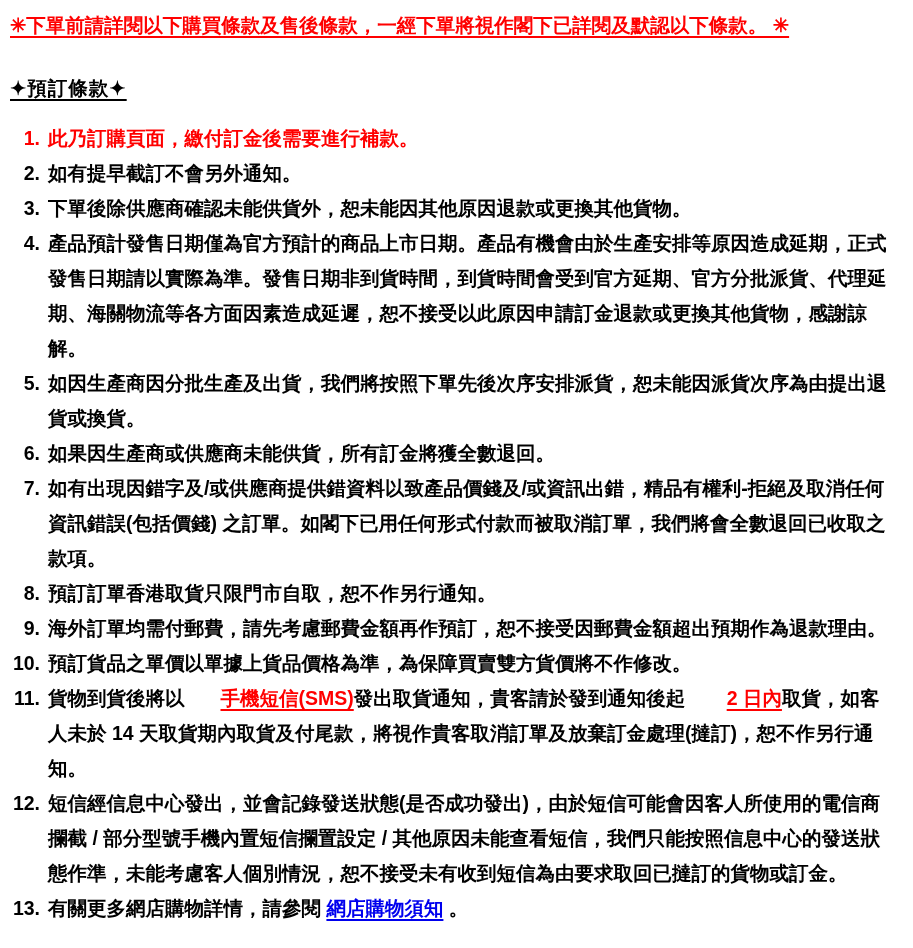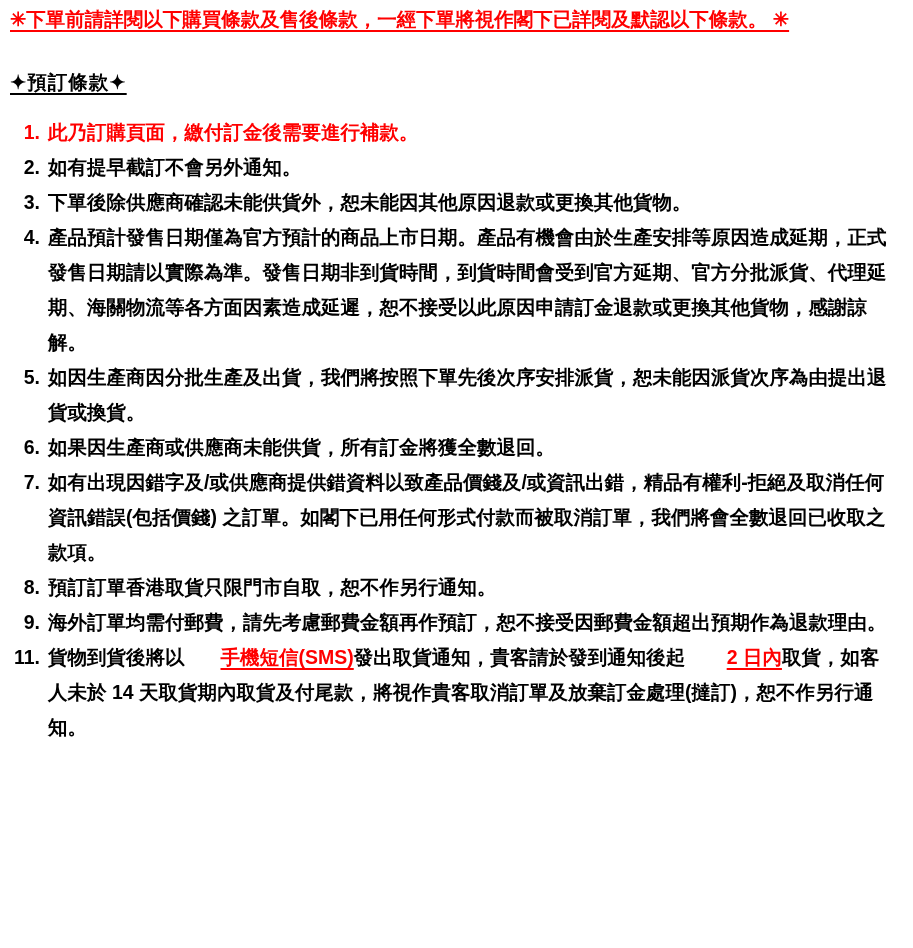--- a/index.html
+++ b/index.html
@@ -12,21 +12,21 @@
     height: 948px;
     overflow: hidden;
     font-family: "Liberation Sans", sans-serif;
     font-weight: 700;
     font-size: 19.5px;
     color: #000000;
   }
   .page {
     box-sizing: border-box;
     width: 913px;
-    padding: 2px 15px 0 10px;
+    padding: 8px 15px 0 10px;
   }
   .notice {
     color: #ff0000;
     line-height: 35px;
     text-decoration: underline;
     text-decoration-thickness: 2px;
     text-underline-offset: 4px;
   }
   .section-title {
     display: inline-block;
@@ -115,17 +115,29 @@
       </li>
       <li class="term">
         <span class="num">8.</span>
         <span class="txt"><span>預訂訂單香港取貨只限門市自取，恕不作另行通知。</span></span>
       </li>
       <li class="term">
         <span class="num">9.</span>
         <span class="txt"><span>海外訂單均需付郵費，請先考慮郵費金額再作預訂，恕不接受因郵費金額超出預期作為退款理由。</span></span>
       </li>
       <li class="term">
+        <span class="num">10.</span>
+        <span class="txt"><span>預訂貨品之單價以單據上貨品價格為準，為保障買賣雙方貨價將不作修改。</span></span>
+      </li>
+      <li class="term">
         <span class="num">11.</span>
         <span class="txt"><span>貨物到貨後將以</span><span class="seg-red">手機短信(SMS)</span><span>發出取貨通知，貴客請於發到通知後起 </span><span class="seg-red">2 日內</span><span>取貨，如客人未於 14 天取貨期內取貨及付尾款，將視作貴客取消訂單及放棄訂金處理(撻訂)，恕不作另行通知。</span></span>
+      </li>
+      <li class="term">
+        <span class="num">12.</span>
+        <span class="txt"><span>短信經信息中心發出，並會記錄發送狀態(是否成功發出)，由於短信可能會因客人所使用的電信商攔截 / 部分型號手機內置短信攔置設定 / 其他原因未能查看短信，我們只能按照信息中心的發送狀態作準，未能考慮客人個別情況，恕不接受未有收到短信為由要求取回已撻訂的貨物或訂金。</span></span>
+      </li>
+      <li class="term">
+        <span class="num">13.</span>
+        <span class="txt"><span>有關更多網店購物詳情，請參閱 </span><a class="seg-link">網店購物須知</a><span> 。</span></span>
       </li>
     </ol>
 </div>
 
 </body></html>

